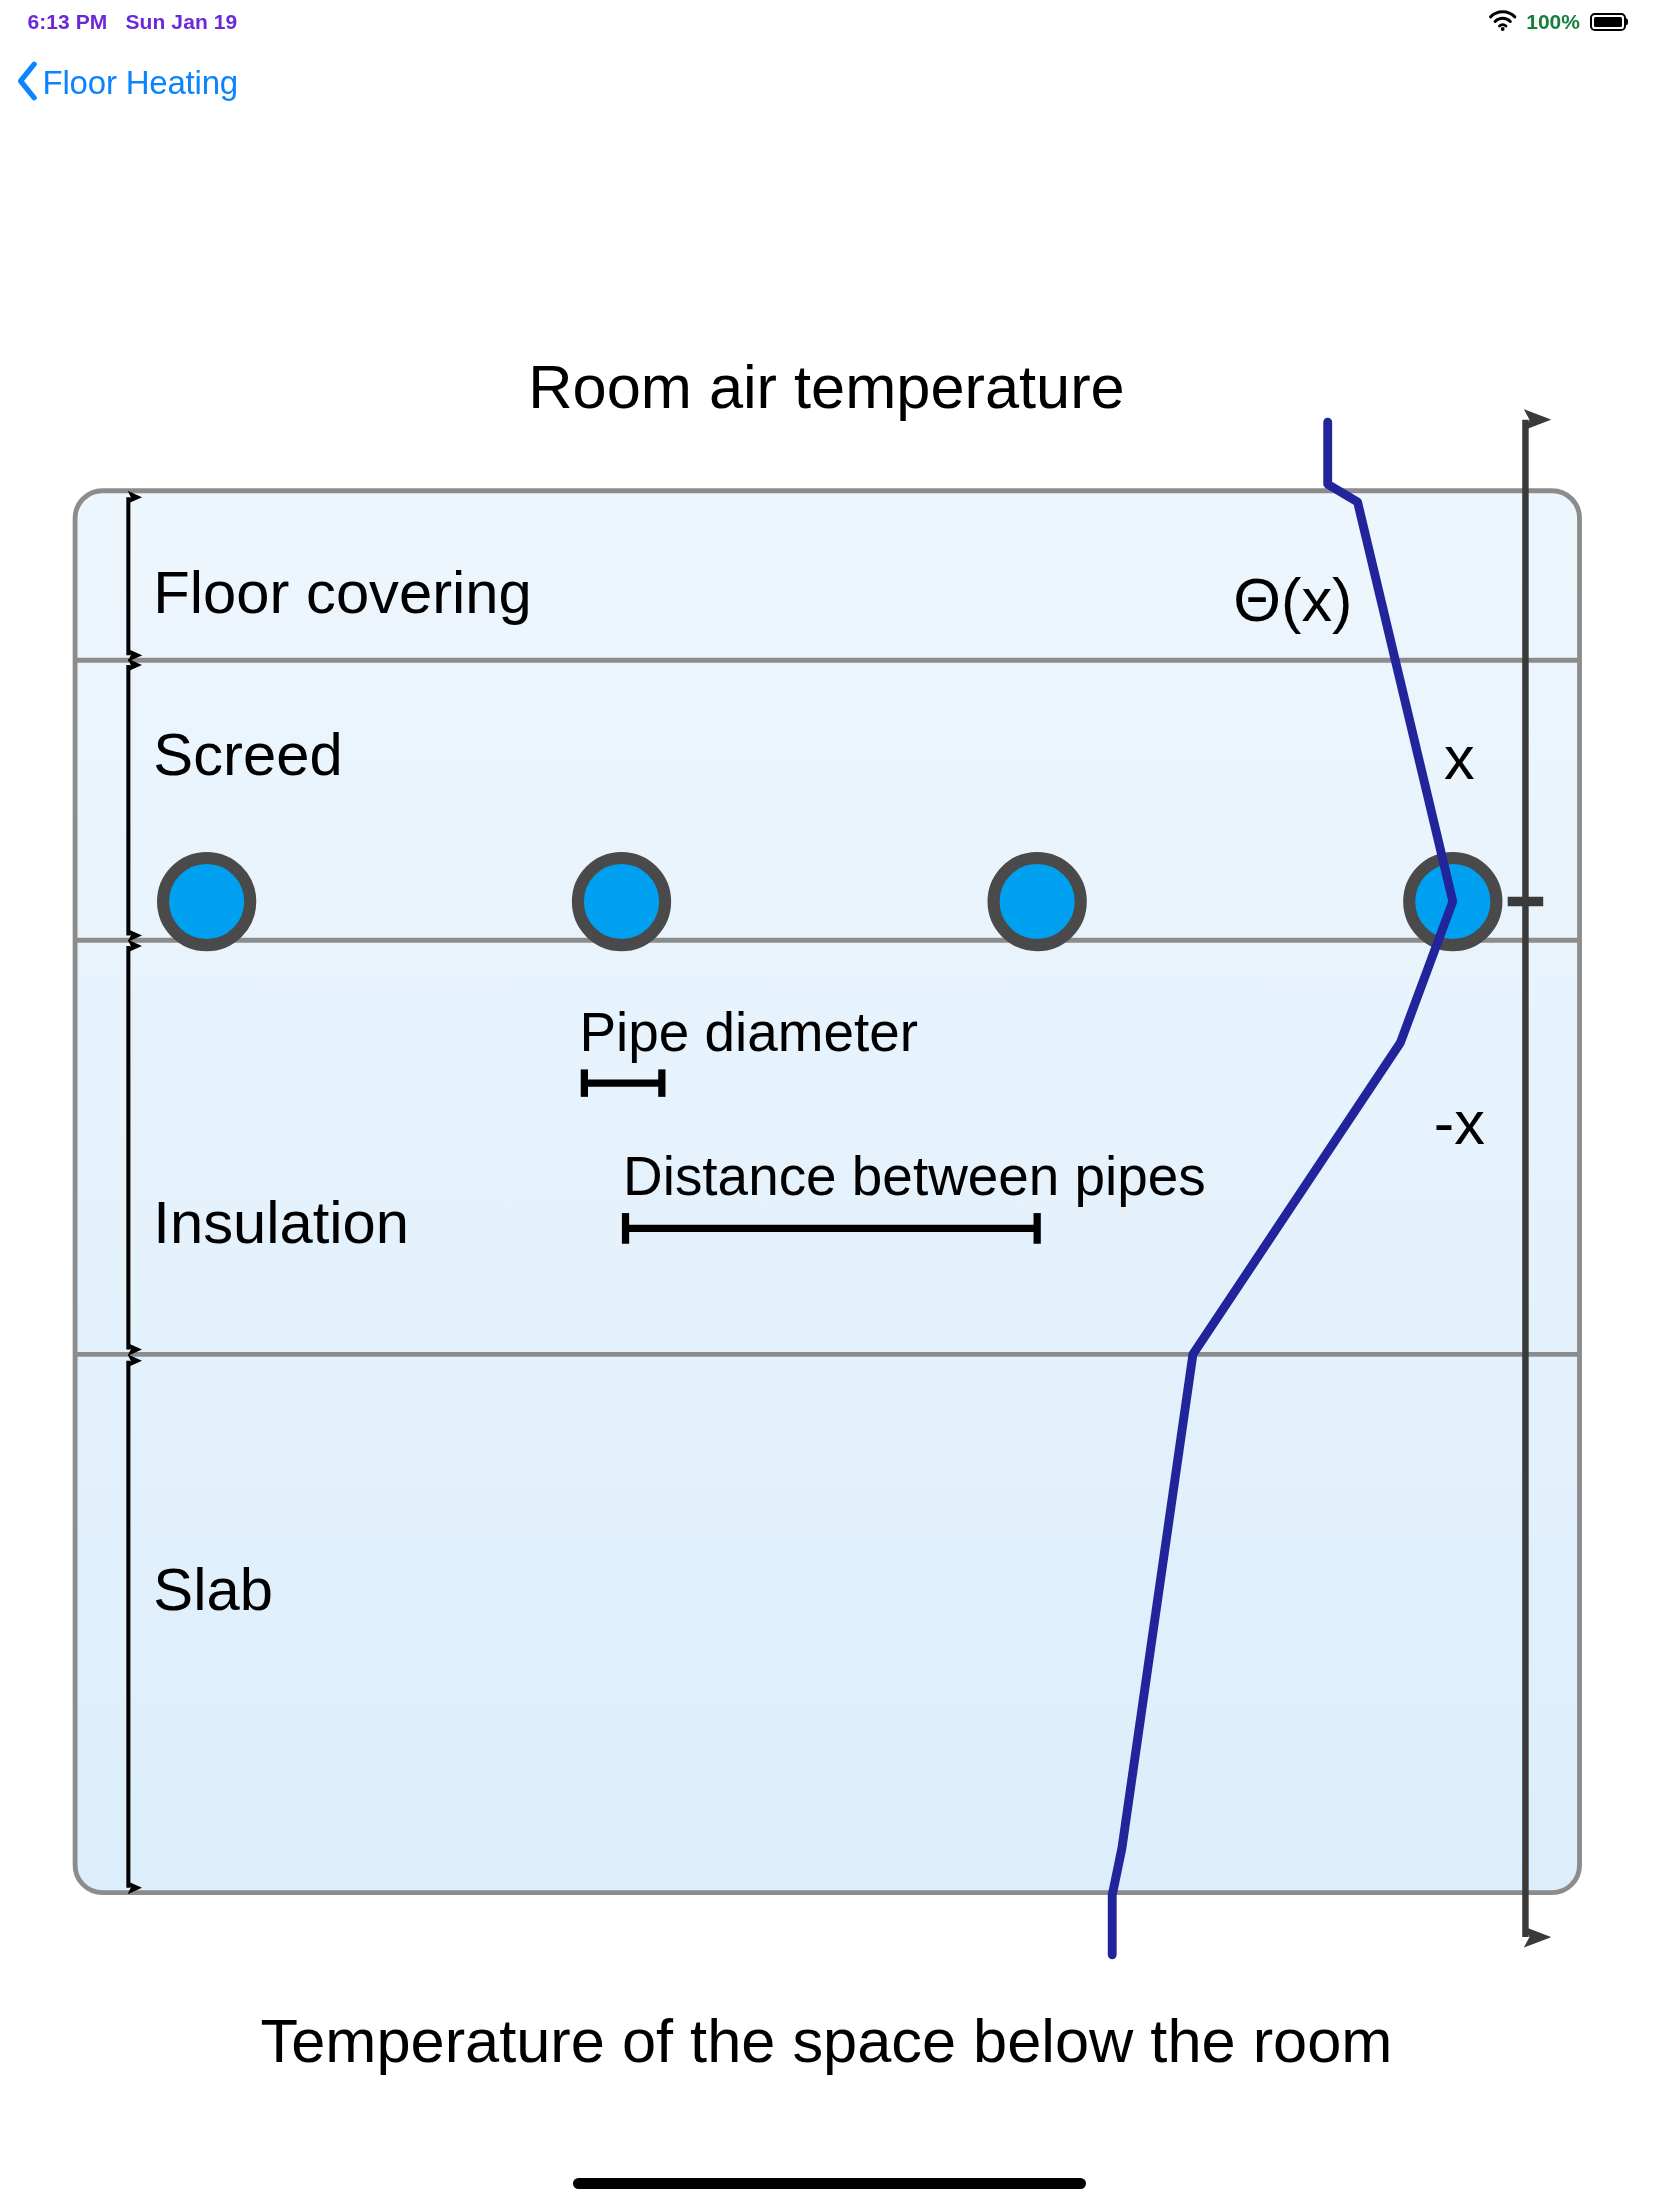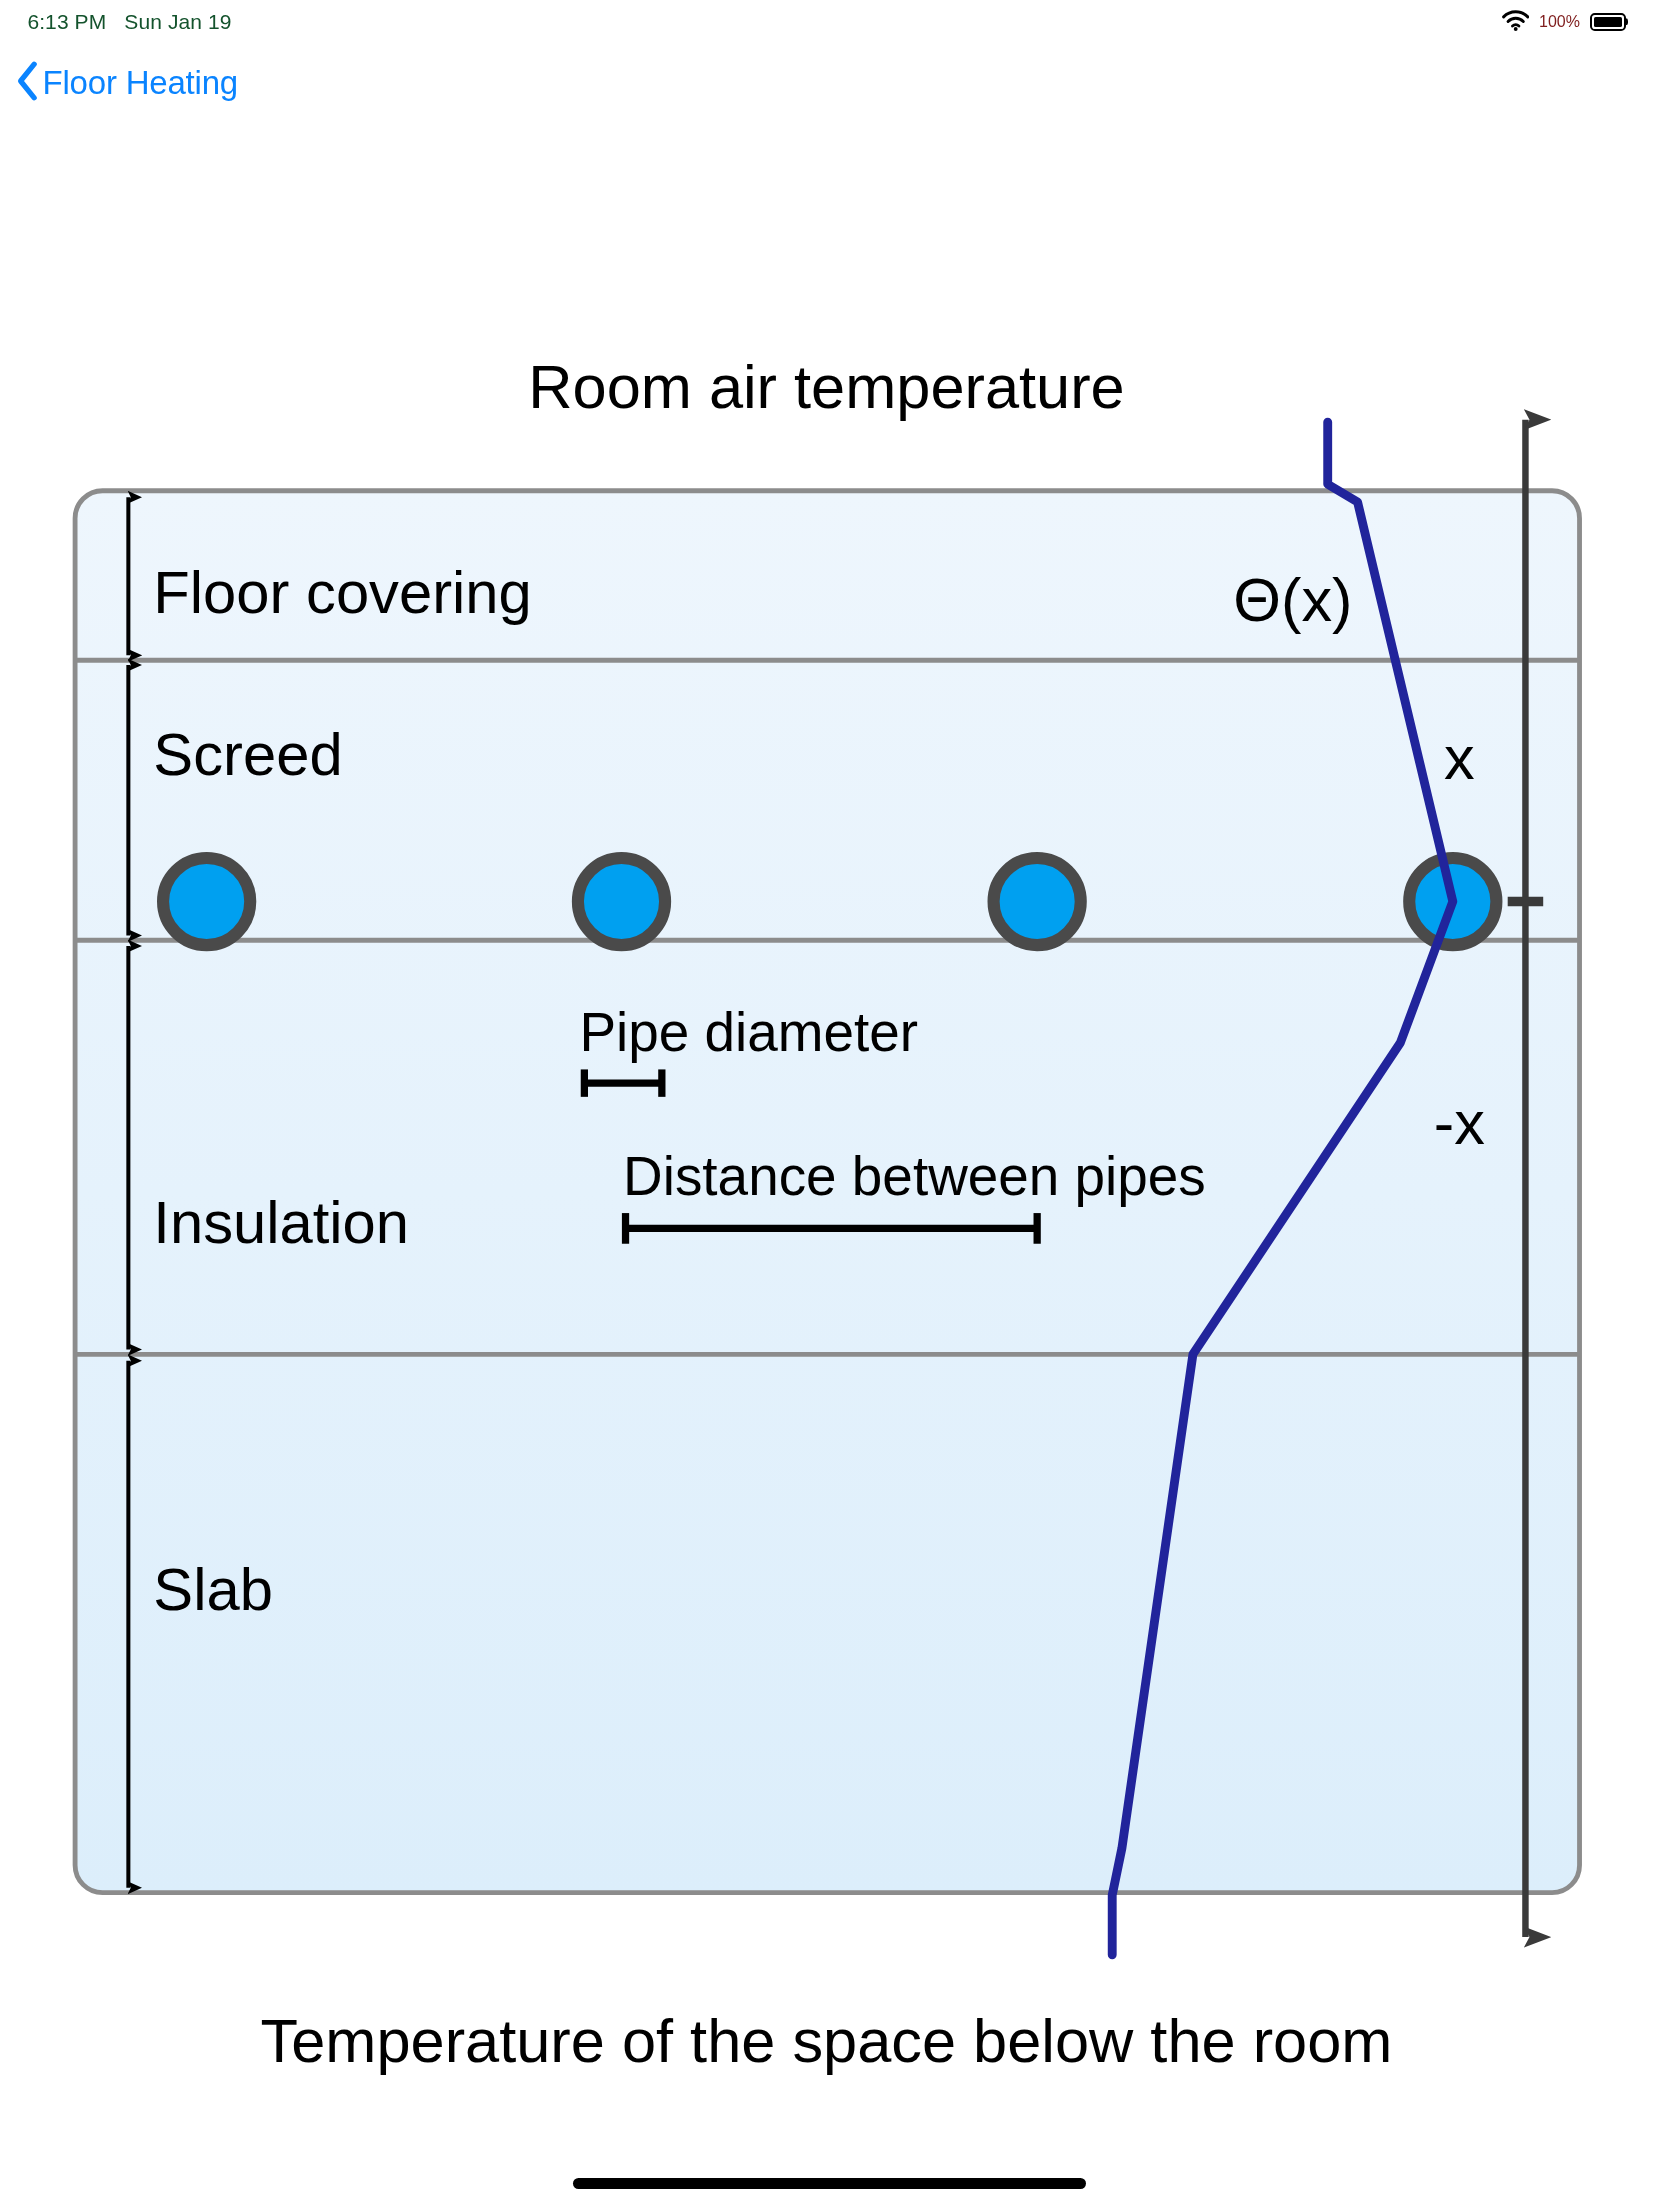--- a/index.html
+++ b/index.html
@@ -13,24 +13,24 @@
   }
 
   
   #status-bar {
     position:absolute; left:0; top:0; width:1653px; height:44px;
     display:flex; align-items:center; justify-content:space-between;
     padding:0 27.4px;
   }
   .sb-left { display:flex; align-items:baseline; gap:18px; }
   .sb-time, .sb-date {
-    font-size:21px; font-weight:400; color:#14532d; letter-spacing:0.1px;
+    font-size:21px; font-weight:700; color:#6d28d9; letter-spacing:0.1px;
   }
   .sb-right { display:flex; align-items:center; gap:9.7px; }
-  .sb-pct { font-size:16px; font-weight:400; color:#7f1d1d; }
+  .sb-pct { font-size:21px; font-weight:700; color:#15803d; }
   .wifi-ic { display:block; }
   .batt {
     position:relative; width:36px; height:18px;
     border:2px solid #000; border-radius:4.8px;
     display:flex; align-items:center; padding:2px;
   }
   .batt::after {
     content:""; position:absolute; left:100%; top:50%;
     transform:translateY(-50%); margin-left:1.6px;
     width:3.2px; height:7.3px; background:#000; border-radius:0 2.4px 2.4px 0;

